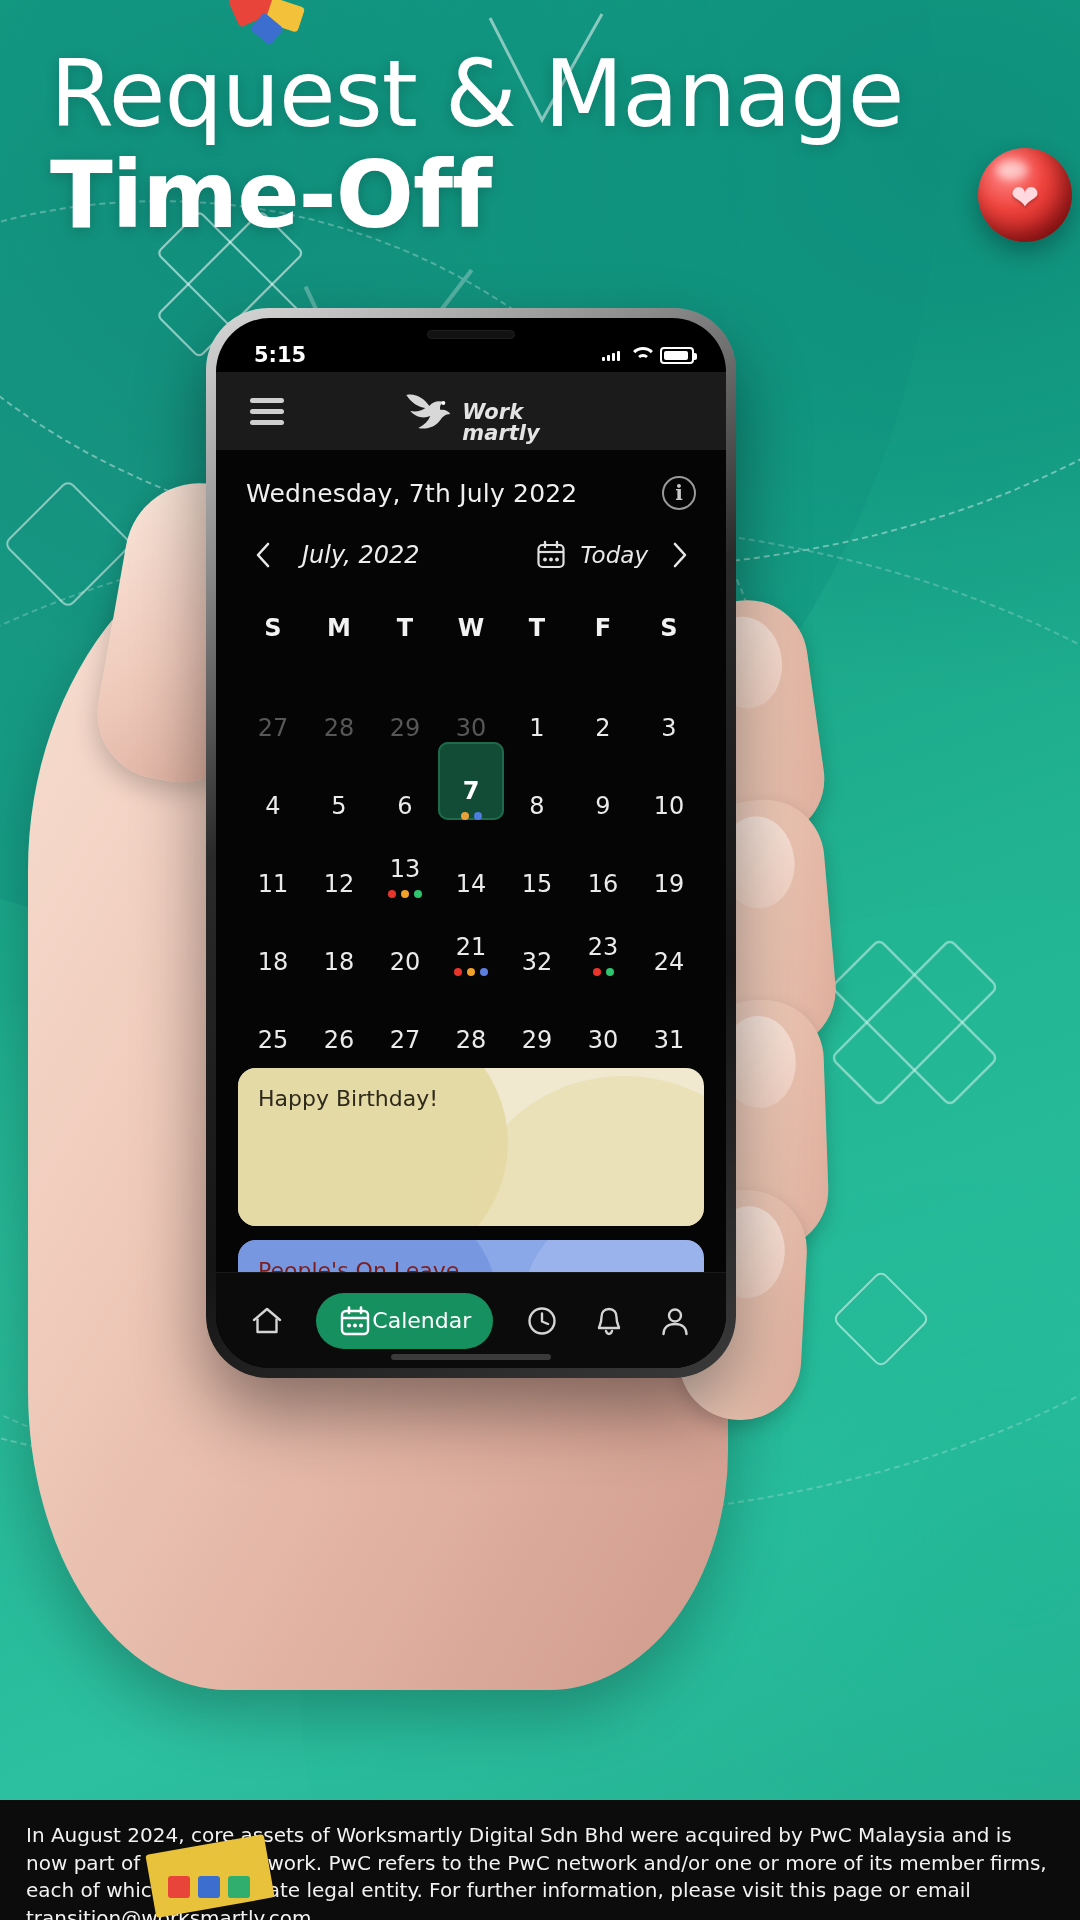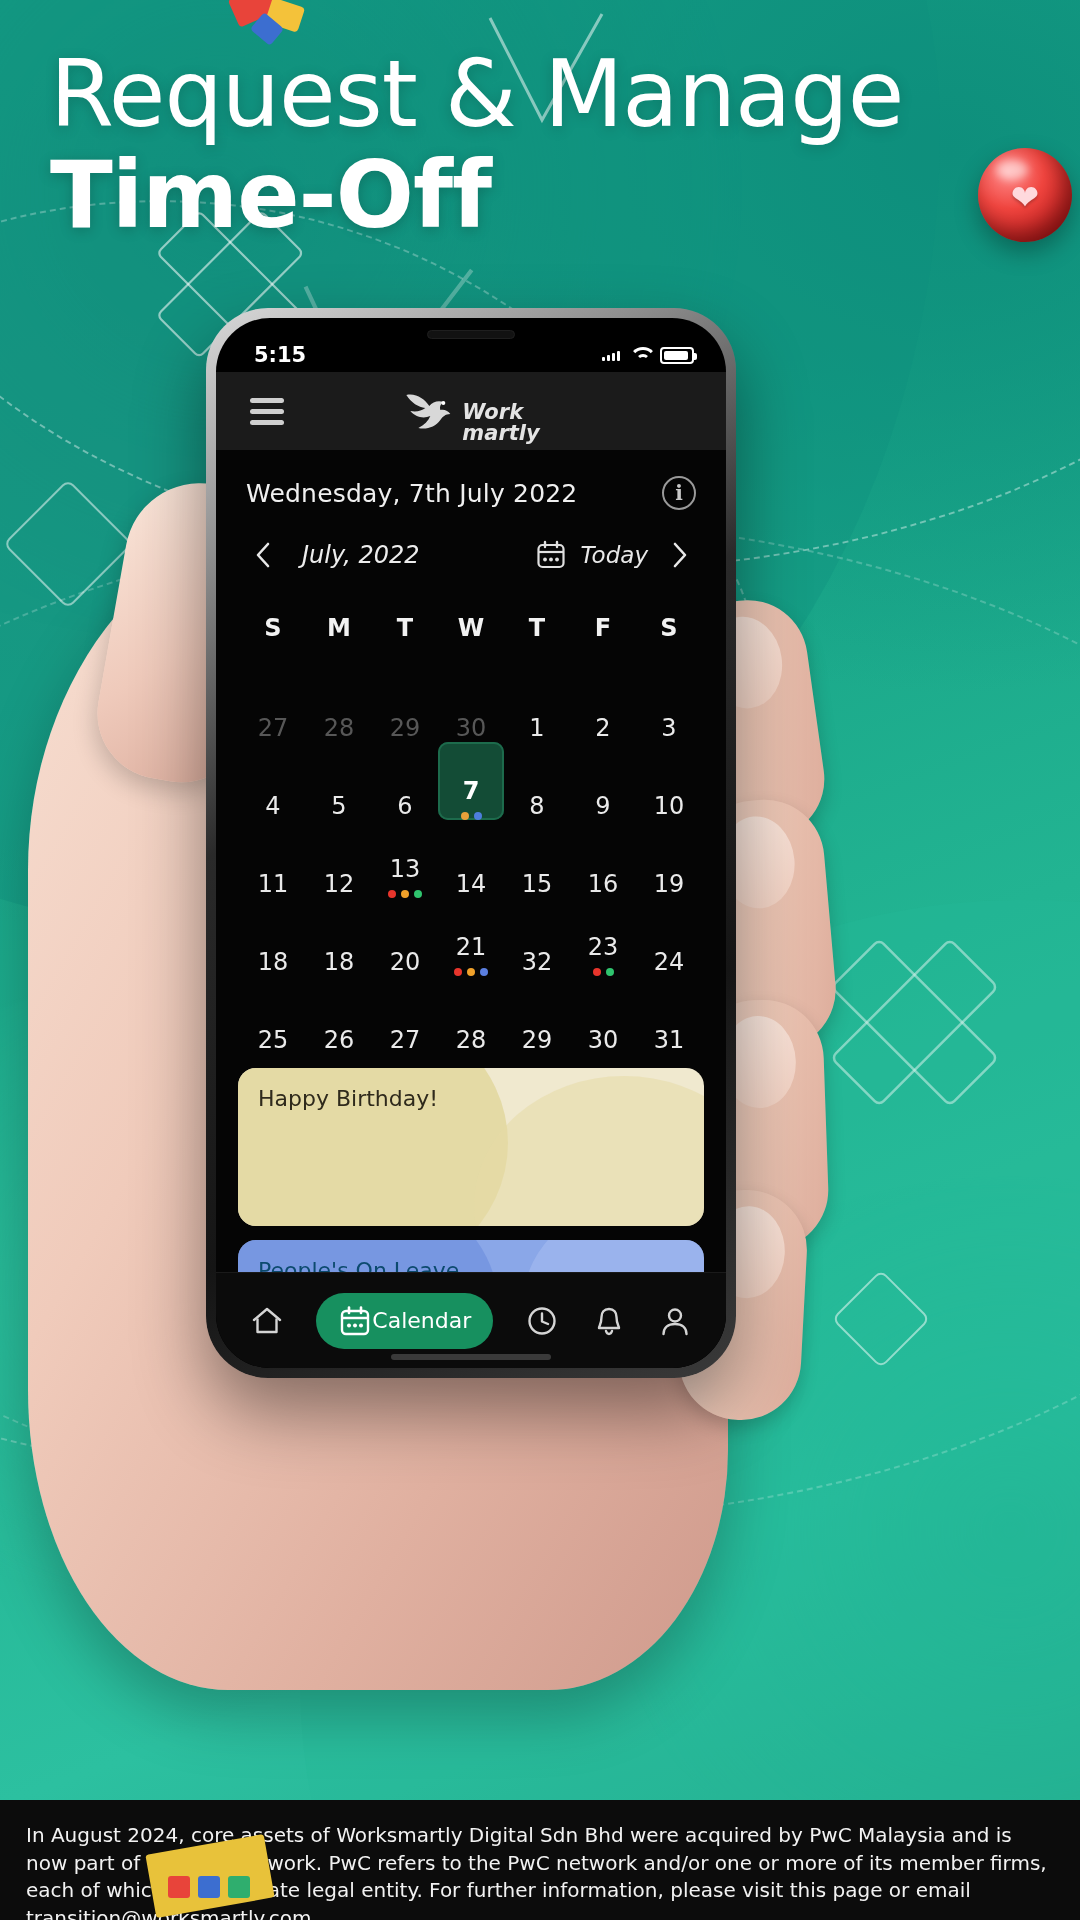--- a/index.html
+++ b/index.html
@@ -377,21 +377,21 @@
   }
   .card-leave:after {
     content:""; position:absolute; right:-60px; top:-40px;
     width: 240px; height: 200px; border-radius:50%;
     background:#a8bef0; opacity:.55;
   }
   .card-title {
     position: relative; z-index: 2;
     font-size: 22px; color: #2f2a1c; font-weight: 500;
   }
-  .card-leave .card-title { color: #0c4a6e; }
+  .card-leave .card-title { color: #7f1d1d; }
   .avatars {
     position: relative; z-index: 2;
     display: flex; align-items: center; margin-top: 14px;
   }
   .av {
     width: 62px; height: 62px; border-radius: 50%;
     border: 3px solid #fbf7e7;
     margin-right: -16px;
     background-size: cover;
     box-shadow: 0 2px 5px rgba(0,0,0,.2);

